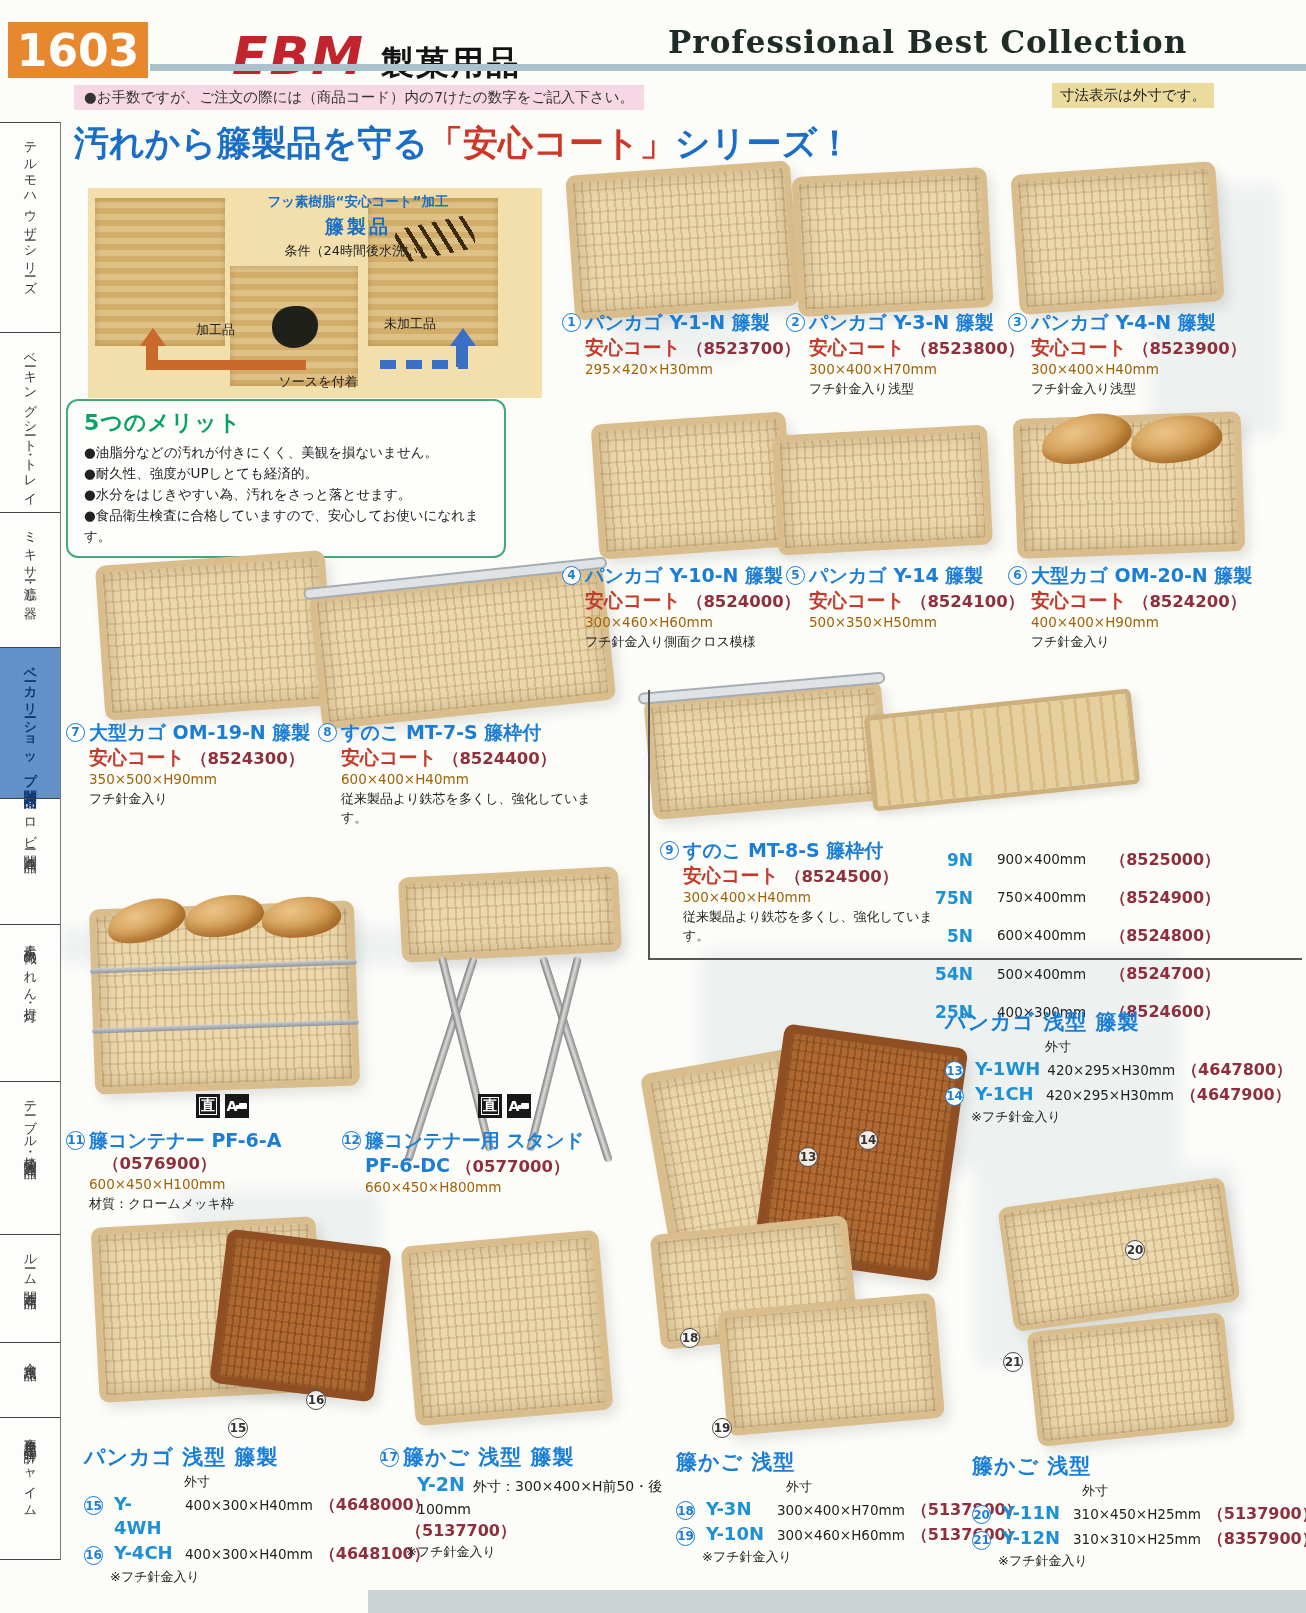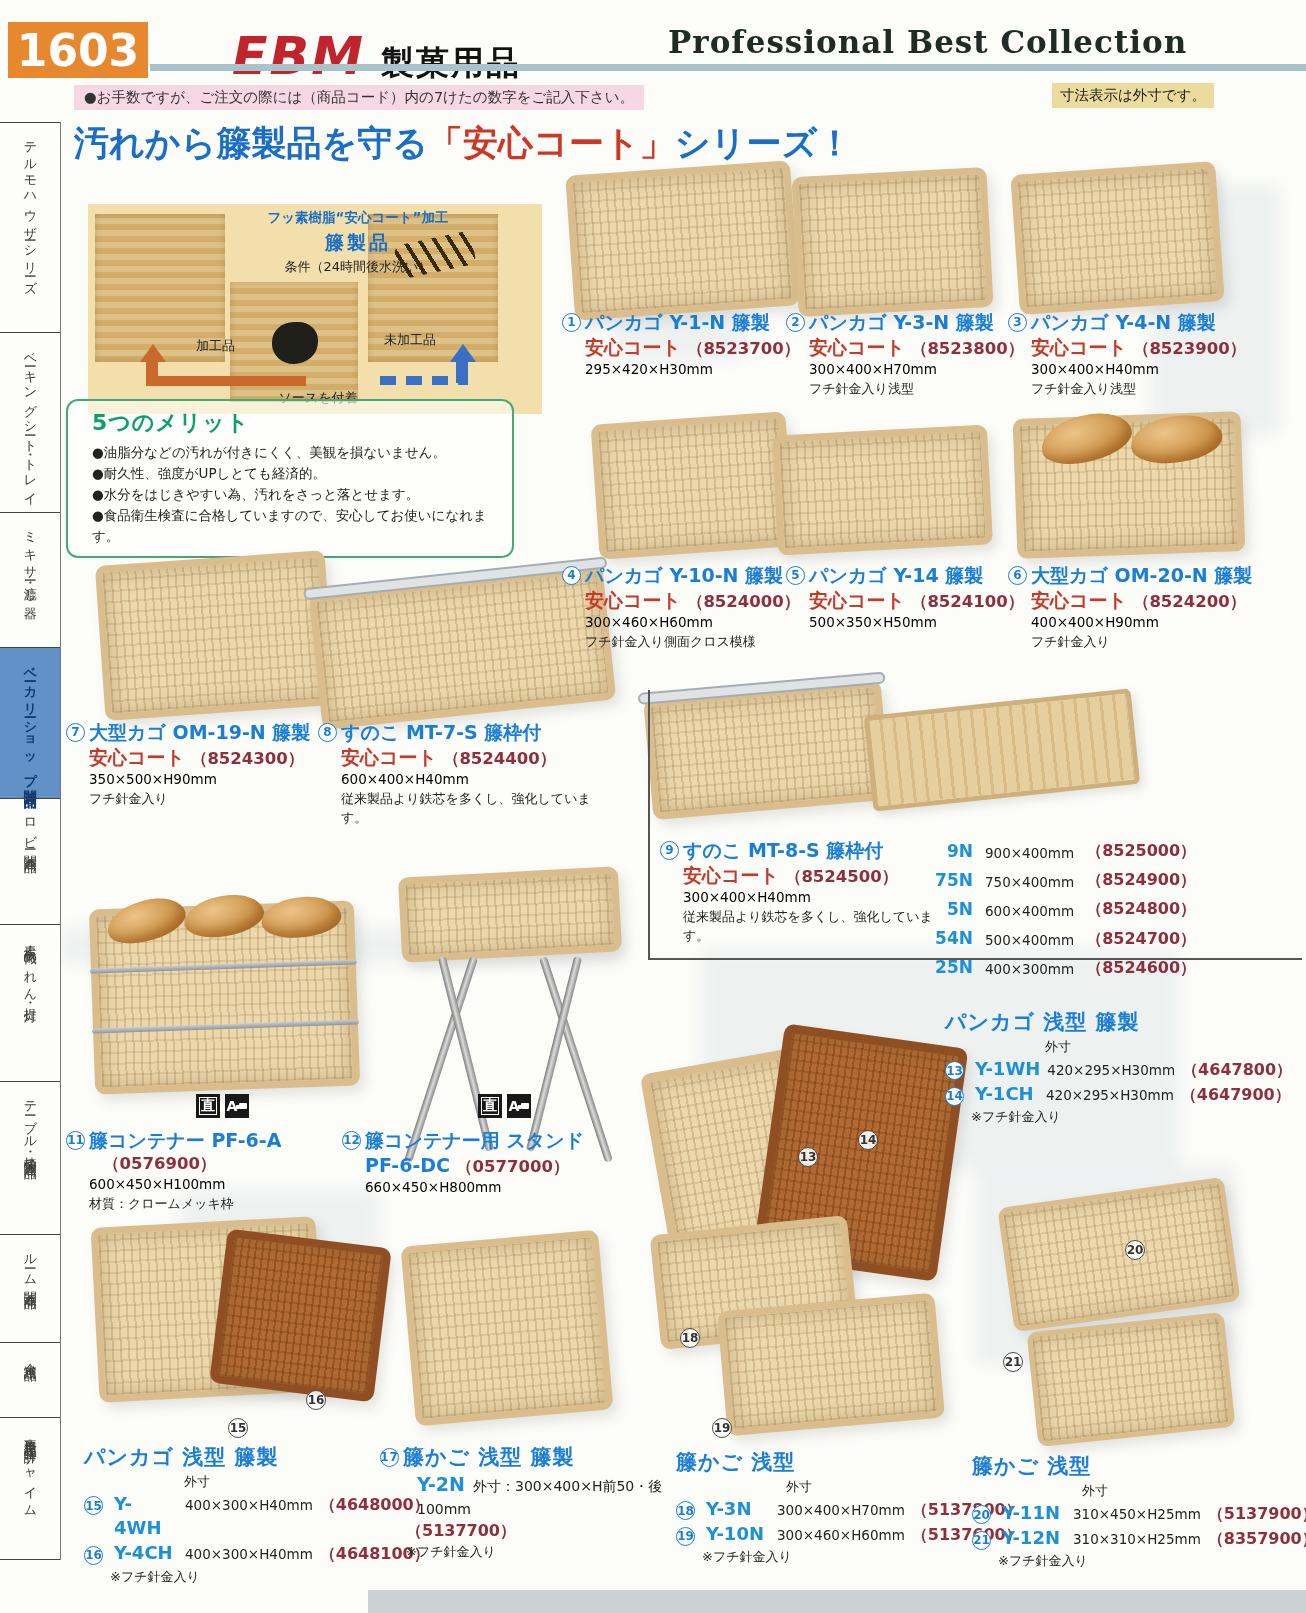--- a/index.html
+++ b/index.html
@@ -24,51 +24,51 @@
   .sidebar{position:absolute;left:0;top:122px;width:60px;height:1438px;display:flex;
            flex-direction:column;border-right:1px solid #777;background:#fdfdfb;}
   .stab{border-top:1.5px solid #444;display:flex;justify-content:center;padding-top:10px;box-sizing:border-box;}
   .stab:last-child{border-bottom:1.5px solid #444;}
   .stab span{writing-mode:vertical-rl;font-size:13px;letter-spacing:2px;color:#3a3a3a;line-height:1.2;}
   .stab.active{background:#6191c7;}
   .stab.active span{color:#12396f;font-weight:bold;}
   
   .main-title{position:absolute;left:74px;top:120px;font-size:35px;font-weight:bold;letter-spacing:0;white-space:nowrap;}
   .t-blue{color:#1a6ec6;} .t-red{color:#cc3728;}
-  .introbox{position:absolute;left:88px;top:204px;width:454px;height:210px;background:#f3dfac;}
+  .introbox{position:absolute;left:88px;top:188px;width:454px;height:210px;background:#f3dfac;}
   .swatch{position:absolute;background:
       repeating-linear-gradient(0deg,#e6d0a0 0 6px,#f2e7cb 6px 12px),
       repeating-linear-gradient(90deg,rgba(255,255,255,.45) 0 3px,rgba(0,0,0,0) 3px 14px),#e9d5a9;
       background-blend-mode:multiply;box-shadow:inset 0 0 6px rgba(120,90,40,.3);}
   .icap1{position:absolute;left:120px;top:5px;width:300px;text-align:center;color:#1a6ec6;font-size:13.5px;font-weight:bold;}
   .icap2{position:absolute;left:120px;top:26px;width:300px;text-align:center;color:#1a6ec6;font-size:19px;font-weight:bold;letter-spacing:3px;}
   .icap3{position:absolute;left:120px;top:54px;width:300px;text-align:center;color:#222;font-size:13px;}
   .ilab{position:absolute;font-size:13px;color:#222;font-weight:500;}
   .blob{position:absolute;width:46px;height:42px;background:#20201a;border-radius:50% 45% 55% 50%;}
   .streaks{position:absolute;width:78px;height:34px;transform:rotate(-12deg);
       background:repeating-linear-gradient(70deg,rgba(0,0,0,0) 0 9px,#3a2a10 9px 13px);border-radius:8px;}
   .tri-up{position:absolute;width:0;height:0;border-left:13px solid transparent;border-right:13px solid transparent;}
   .bar{position:absolute;}
   
   .merits{position:absolute;left:66px;top:399px;width:408px;border:2.5px solid #44a878;border-radius:12px;
-          padding:7px 12px 9px 24px;background:rgba(255,255,255,.55);}
+          padding:7px 12px 9px 16px;background:rgba(255,255,255,.55);}
   .merit-title{color:#0ba06c;font-size:22px;font-weight:bold;margin-bottom:4px;letter-spacing:1px;}
   .merit-item{font-size:13.5px;color:#222;line-height:1.55;}
   
   .pblock{position:absolute;line-height:1.3;}
   .cnum{display:inline-flex;align-items:center;justify-content:center;width:19px;height:19px;
         border:1.5px solid #1b7ed6;border-radius:50%;color:#1b7ed6;font-size:12px;font-weight:bold;
         margin-right:4px;flex:none;box-sizing:border-box;background:#fff;}
   .pline1{font-size:19px;font-weight:bold;color:#1b7ed6;white-space:nowrap;display:flex;align-items:center;}
   .pline2{margin-left:23px;white-space:nowrap;}
   .coat{color:#c53b2b;font-size:19px;font-weight:bold;}
   .code{color:#8e2f3e;font-weight:bold;font-size:16.5px;margin-left:6px;}
-  .size{margin-left:23px;font-size:13.5px;color:#000000;margin-top:2px;}
+  .size{margin-left:23px;font-size:13.5px;color:#a16207;margin-top:2px;}
   .note{margin-left:23px;font-size:13px;color:#222;margin-top:1px;line-height:1.45;max-width:260px;}
-  .vrow{display:flex;gap:12px;align-items:flex-end;line-height:1.3;margin-left:10px;margin-top:7px;}
+  .vrow{display:flex;gap:24px;align-items:center;line-height:1.3;margin-left:10px;margin-top:16px;}
   .vmodel{width:48px;text-align:right;color:#1e90d6;font-weight:bold;font-size:17px;flex:none;}
   .vsize{font-size:13.5px;color:#222;}
   .vcode{color:#8e2f3e;font-weight:bold;font-size:16px;}
   
   .gblock{position:absolute;line-height:1.35;}
   .ghead{font-size:21px;font-weight:bold;color:#1b7ed6;letter-spacing:1px;white-space:nowrap;display:flex;align-items:center;}
   .gdim{font-size:13px;color:#222;margin-left:100px;margin-top:2px;}
   .grow{display:flex;gap:7px;align-items:baseline;margin-top:1px;}
   .gmodel{color:#1e90d6;font-weight:bold;font-size:18px;min-width:64px;}
   .gsize{font-size:13.5px;color:#222;}

